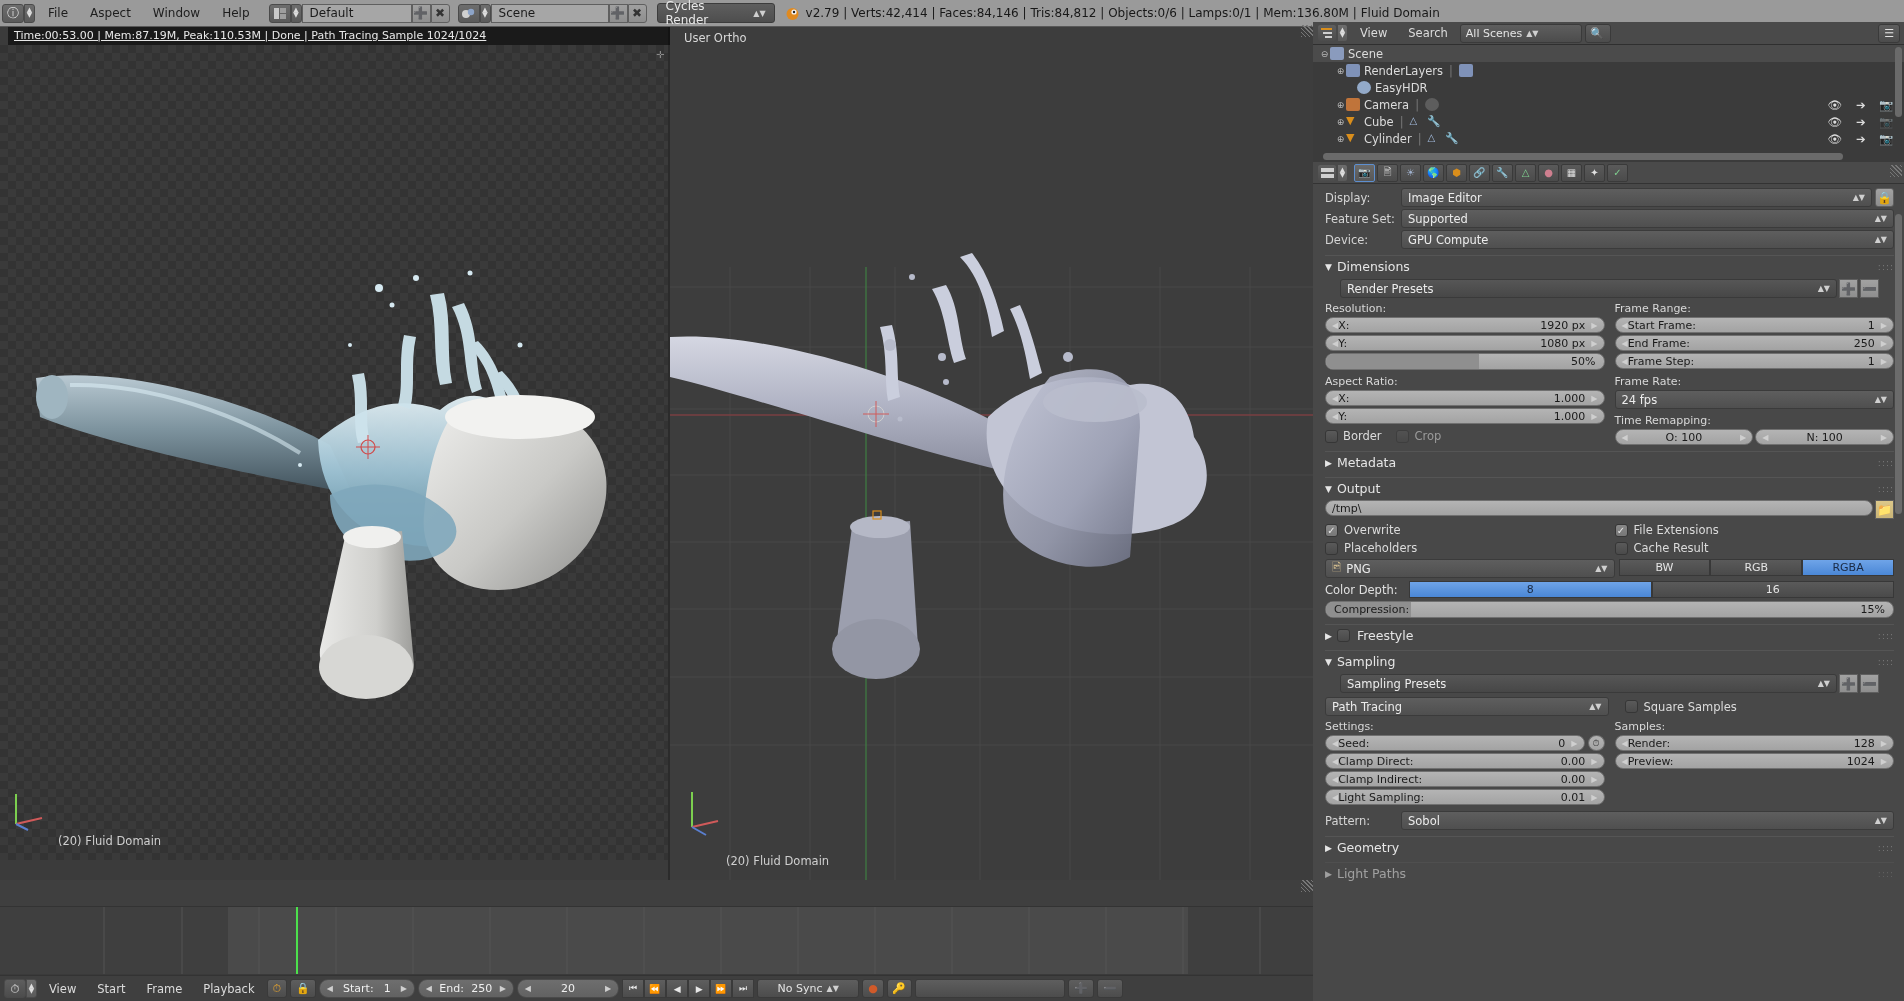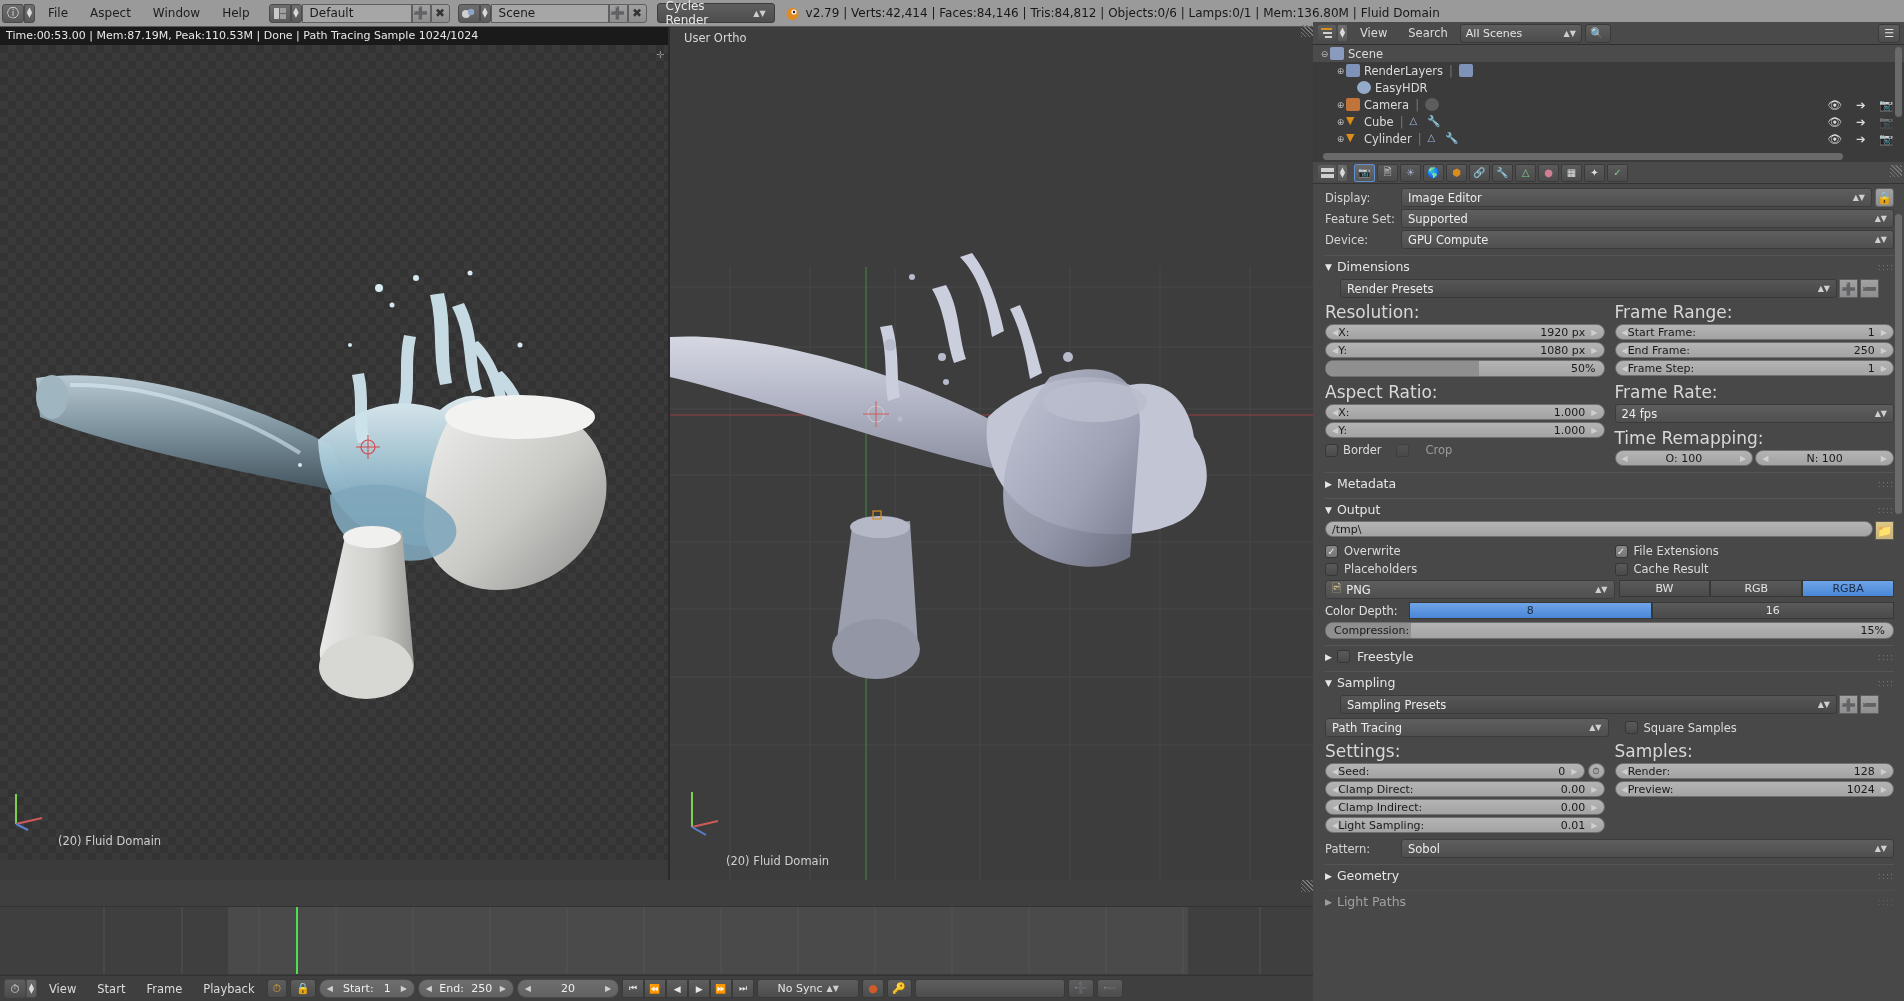--- a/index.html
+++ b/index.html
@@ -23,22 +23,22 @@
   .sqbtn { width:19px; height:19px; background:linear-gradient(#a0a0a0,#8e8e8e);
     border:1px solid #5f5f5f; display:flex; align-items:center; justify-content:center;
     color:#333; font-size:12px; }
   .darkcombo { height:20px; background:linear-gradient(#5e5e5e,#4e4e4e); border:1px solid #3c3c3c;
     border-radius:3px; display:flex; align-items:center; padding:0 8px; color:#e8e8e8;
     font-size:12px; gap:6px; }
   .stats { color:#181818; font-size:12px; white-space:nowrap; }
 
   
   .imgeditor { position:absolute; left:0; top:27px; width:668px; height:853px; background:#3b3b3b; }
-  .render-info { position:absolute; left:0; top:0; width:100%; height:18px;
-    background:rgba(0,0,0,0.55); color:#e8e8e8; font-size:11px; padding:2px 6px; white-space:nowrap; }
+  .render-info { position:absolute; left:8px; top:0; width:100%; height:18px;
+    background:rgba(0,0,0,0.55); color:#e8e8e8; font-size:11px; padding:2px 6px; white-space:nowrap;text-decoration:underline; }
   .render-canvas { position:absolute; left:0; top:18px; width:668px; height:815px;
     background:
       repeating-conic-gradient(#3a3a3a 0% 25%, #333 0% 50%) 0 0/16px 16px; }
   .fluid-label { position:absolute; left:58px; bottom:12px; color:#cfcfcf; font-size:11.5px; }
   .axis-gizmo { position:absolute; left:8px; bottom:28px; width:46px; height:46px; }
 
   
   .viewport { position:absolute; left:670px; top:27px; width:643px; height:853px;
     background:#3d3d3d; overflow:hidden; }
   .vp-label { position:absolute; left:14px; top:4px; color:#d8d8d8; font-size:11.5px; }
@@ -114,21 +114,21 @@
   .sect { display:flex; align-items:center; height:20px; margin-top:6px; color:#e6e6e6;
     font-size:12.5px; border-top:1px solid #555; padding-top:2px; }
   .sect .tri { margin-right:5px; font-size:9px; }
   .dots { margin-left:auto; color:#777; font-size:9px; letter-spacing:1px; }
   .field { height:16px; background:linear-gradient(#b4b4b4,#a3a3a3); border:1px solid #707070;
     border-radius:8px; display:flex; align-items:center; justify-content:space-between;
     padding:0 6px; font-size:11px; color:#1a1a1a; }
   .field .lbl { color:#1a1a1a; }
   .field .val { font-weight:normal; }
   .fieldwrap { display:flex; flex-direction:column; gap:2px; }
-  .colhdr { font-size:17px; color:#d8d8d8; margin-bottom:2px; }
+  .colhdr { font-size:11px; color:#d8d8d8; margin-bottom:2px; }
   .checkrow { display:flex; align-items:center; gap:6px; font-size:11.5px; color:#dcdcdc; }
   .cbox { width:13px; height:13px; background:linear-gradient(#5a5a5a,#4a4a4a);
     border:1px solid #363636; border-radius:3px; display:flex; align-items:center;
     justify-content:center; font-size:10px; color:#e8e8e8; }
   .cbox.on { background:linear-gradient(#888,#777); }
   .segbtn { display:flex; }
   .segbtn div { flex:1; height:17px; background:linear-gradient(#5a5a5a,#4a4a4a);
     border:1px solid #383838; display:flex; align-items:center; justify-content:center;
     font-size:11px; color:#e4e4e4; }
   .segbtn div.on { background:linear-gradient(#6fa4e8,#4a87d6); color:#1a2a44; }
@@ -649,21 +649,21 @@
               <rect x="4" y="8" width="7" height="2" fill="#cfcfcf"></rect>
             </svg>
           </div>
         <div class="spin" style="height:18px;">
             <span>▲</span>
             <span>▼</span>
           </div>
         </div>
       <div class="hm" style="line-height:23px;">View</div>
       <div class="hm" style="line-height:23px;">Search</div>
-      <div class="hbtn" style="min-width:122px;justify-content:space-between;">
+      <div class="hbtn" style="min-width:122px;justify-content:flex-start;">
         <span>All Scenes</span>
         <span class="arrw">▲▼</span>
       </div>
       <div class="hbtn">
           <span>🔍</span>
         </div>
       <div class="hbtn" style="margin-left:auto;">
           <span>☰</span>
         </div>
     </div>
@@ -890,21 +890,21 @@
               <span class="arrw">◀</span>
                 <span class="lbl">Y:</span>
               <span class="val" style="margin-left:auto;margin-right:6px;">1.000</span>
               <span class="arrw">▶</span>
             </div>
             <div class="checkrow" style="margin-top:3px;gap:14px;">
               <span style="display:flex;gap:5px;align-items:center;">
                 <span class="cbox"></span>
                 <span>Border</span>
               </span>
-              <span style="display:flex;gap:17px;align-items:flex-end;opacity:.55;">
+              <span style="display:flex;gap:6px;align-items:flex-end;opacity:.55;">
                 <span class="cbox"></span>
                 <span>Crop</span>
               </span>
             </div>
           </div>
         </div>
         <div>
           <div class="colhdr">Frame Rate:</div>
           <div class="pcombo">
             <span>24 fps</span>

